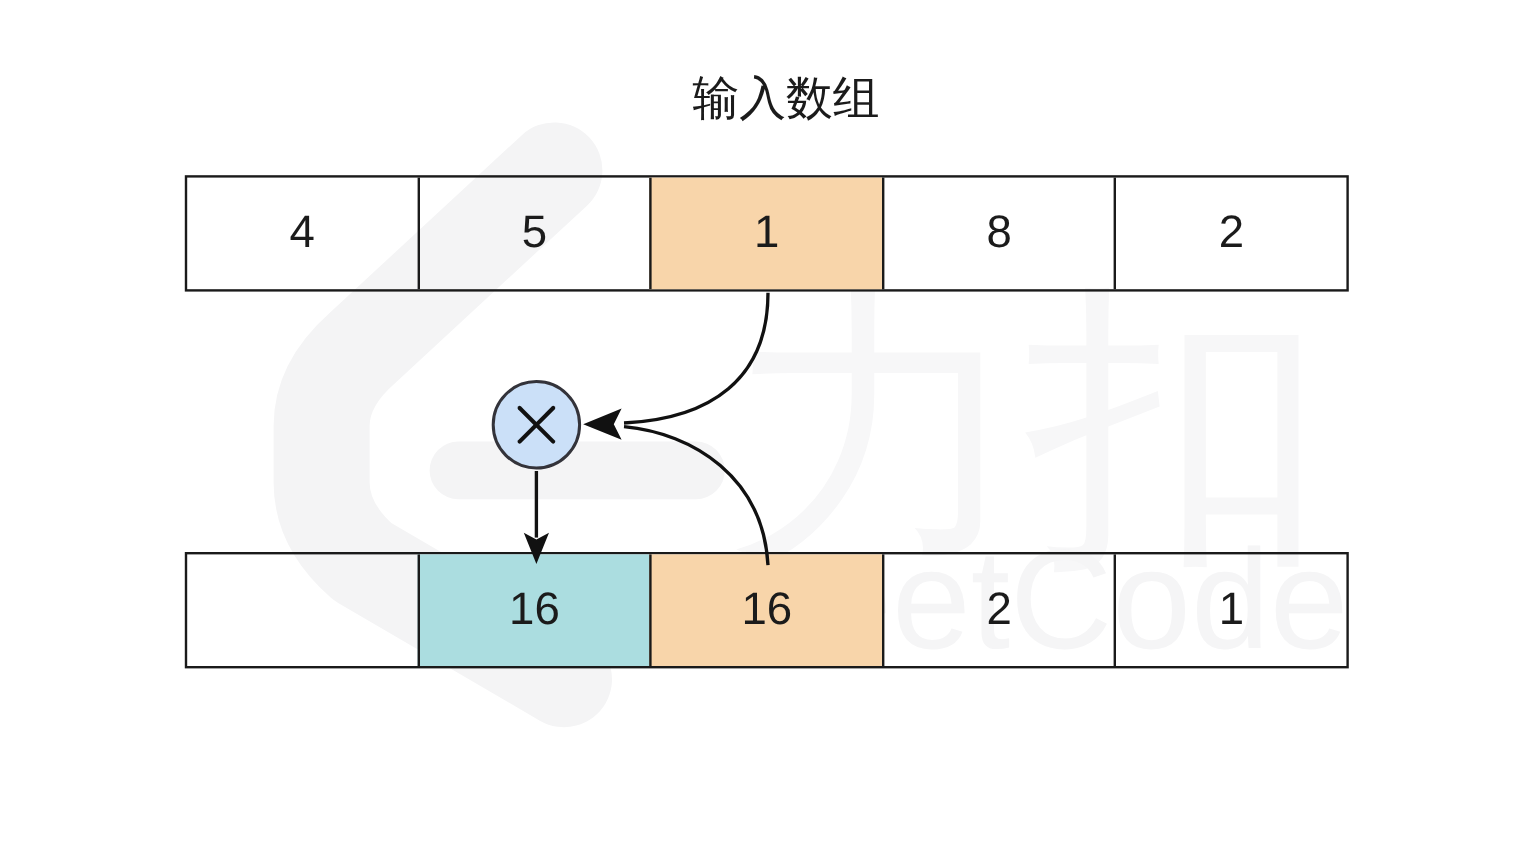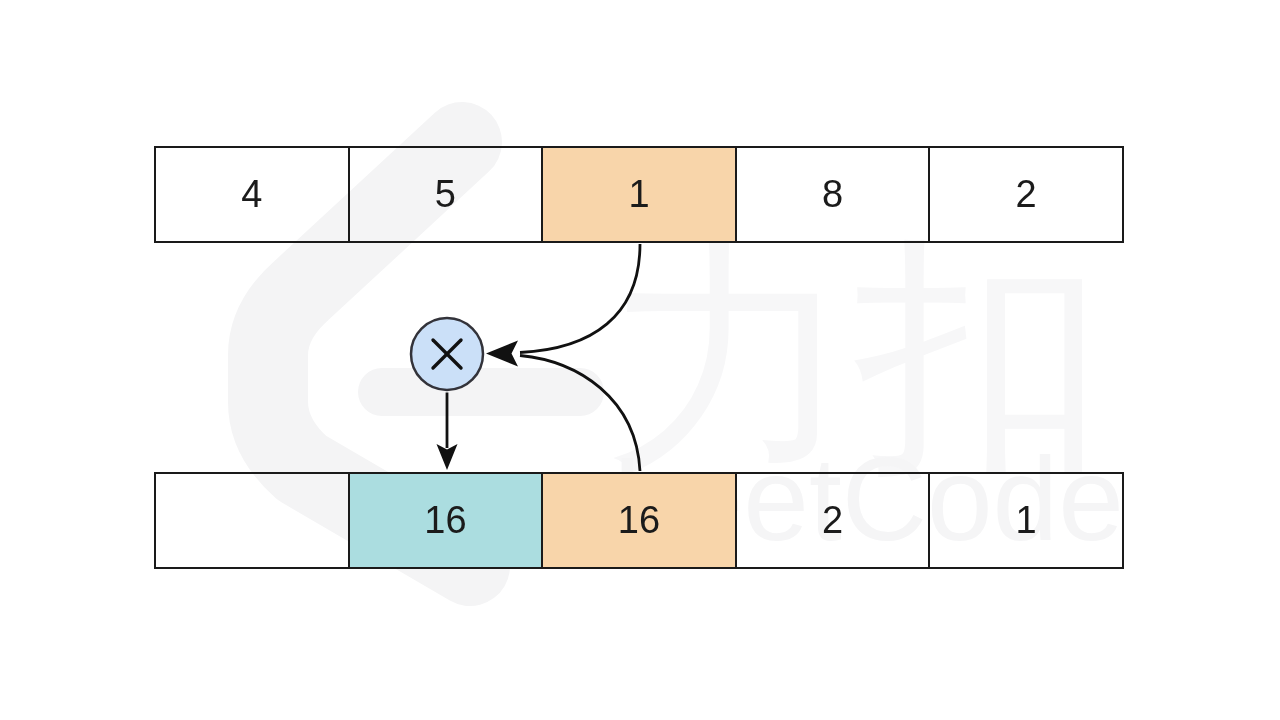--- a/index.html
+++ b/index.html
@@ -40,21 +40,21 @@
     left: 154px;
     width: 970px;
     height: 97px;
     border: 2.5px solid #1a1a1a;
     display: flex;
     box-sizing: border-box;
     z-index: 2;
     background: transparent;
   }
   .array-top    { top: 146px; }
-  .array-bottom { top: 472px; }
+  .array-bottom { top: 460px; }
   .cell {
     flex: 1 1 0;
     display: flex;
     align-items: center;
     justify-content: center;
     font-size: 38px;
     color: #1b1b1b;
     background: transparent;
   }
   .cell + .cell { border-left: 2.5px solid #1a1a1a; }
@@ -75,20 +75,21 @@
 
   <svg class="watermark-svg" width="1280" height="720" viewBox="0 0 1280 720">
     <g fill="none" stroke="#f4f4f5" stroke-linecap="round" stroke-linejoin="round">
       <path d="M 462,142 L 302,290 Q 268,320 268,355 L 268,402 Q 268,438 302,468 L 470,566" stroke-width="80"></path>
       <path d="M 382,392 L 580,392" stroke-width="48"></path>
     </g>
     <text x="605" y="442" font-size="250" fill="#f7f7f8" font-family="Liberation Sans, DejaVu Sans, sans-serif">力扣</text>
     <text x="612" y="540" font-size="118" fill="#f5f5f6" font-family="Liberation Sans, DejaVu Sans, sans-serif">LeetCode</text>
   </svg>
 
+  <div class="diagram-title title-top">输入数组</div>
 
   <div class="array array-top">
     <div class="cell">4</div>
     <div class="cell">5</div>
     <div class="cell hl-orange">1</div>
     <div class="cell">8</div>
     <div class="cell">2</div>
   </div>
 
   <svg class="connector-svg" width="1280" height="720" viewBox="0 0 1280 720">

